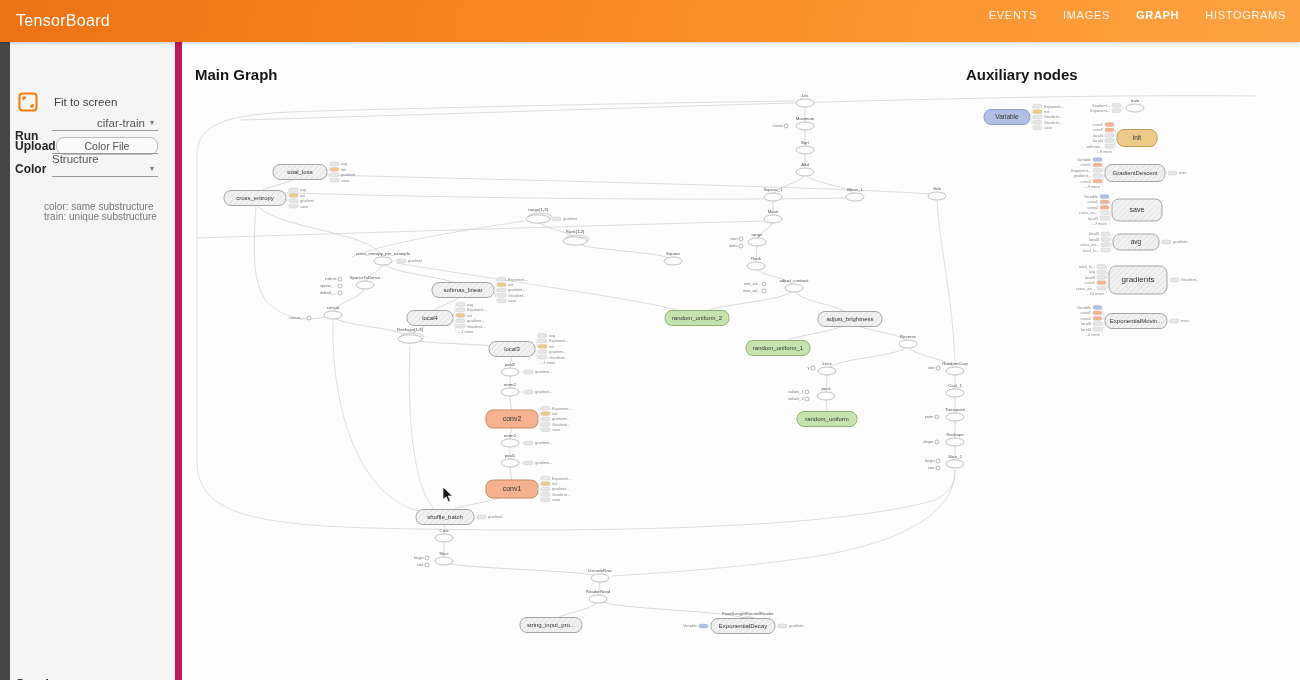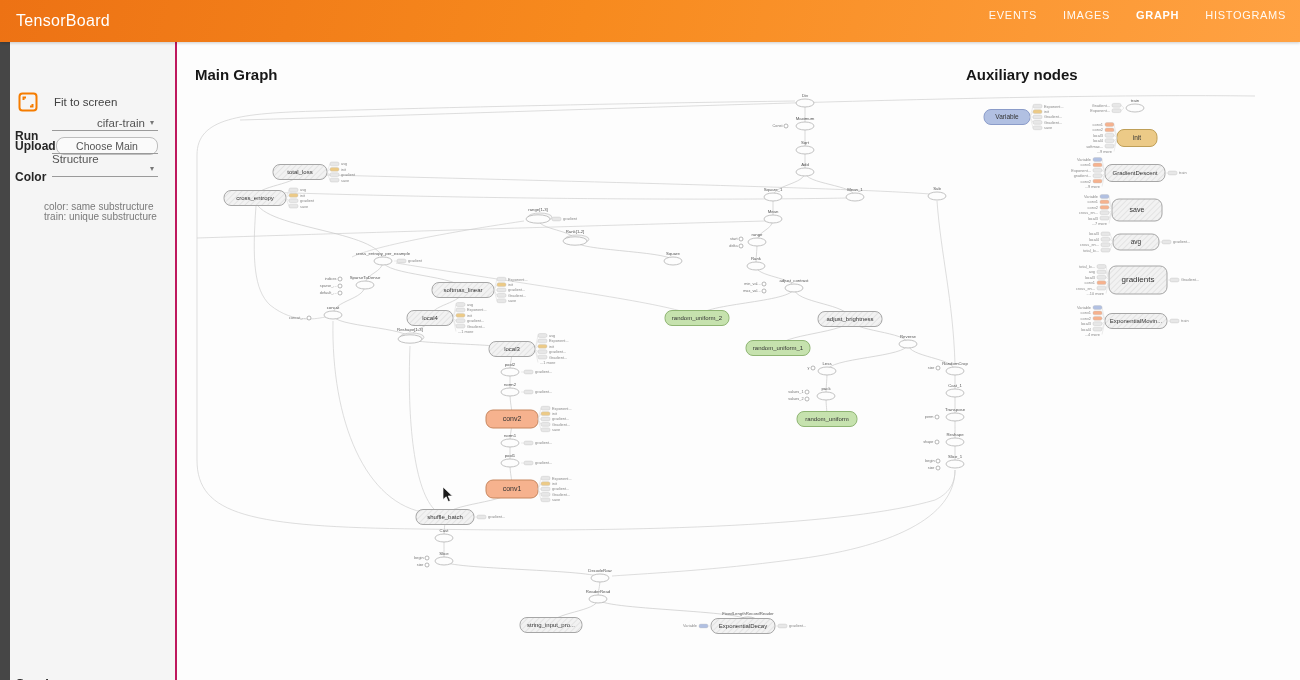--- a/index.html
+++ b/index.html
@@ -7,21 +7,21 @@
   
   #header{position:absolute;left:0;top:0;width:1300px;height:42px;
     background:linear-gradient(105deg,#ed7214 0%,#f78a1e 45%,#ffa243 100%);
     display:flex;align-items:center;box-shadow:0 1px 3px rgba(0,0,0,.2);z-index:30;}
   #header .title{color:#fff;font-size:16px;font-weight:500;margin-left:16px;letter-spacing:.3px;}
   #nav{position:absolute;right:14px;top:0;height:30px;display:flex;align-items:center;gap:26px;}
   .nav-item{color:rgba(255,255,255,.94);font-size:11px;font-weight:500;letter-spacing:.7px;cursor:pointer;}
   .nav-item.active{font-weight:800;color:#fff;}
   
   #sidebar{position:absolute;left:0;top:42px;width:175px;height:638px;background:#f5f5f5;
-    border-right:2px solid #be185d;z-index:20;}
+    border-right:7px solid #be185d;z-index:20;}
   #side-scroll{position:absolute;left:0;top:0;width:10px;height:638px;background:#464646;}
   .side-label{position:absolute;left:15px;font-size:12px;font-weight:700;color:#262626;}
   .side-value{position:absolute;left:52px;font-size:11.5px;color:#555;}
   .underline{position:absolute;left:52px;width:106px;border-bottom:1px solid #9a9a9a;}
   .caret{position:absolute;left:150px;font-size:8px;color:#777;}
   #fit-row{position:absolute;left:18px;top:50px;display:flex;align-items:center;gap:16px;}
   #fit-label{font-size:11.5px;color:#424242;}
   #choose-file{position:absolute;left:56px;top:95px;width:100px;height:16px;border:1px solid #bdbdbd;
     border-radius:8px;background:#fafafa;font-size:10.5px;color:#555;display:flex;align-items:center;justify-content:center;}
   .side-note{position:absolute;left:44px;font-size:10px;color:#7a7a7a;margin-top:20px;}
@@ -60,24 +60,24 @@
       </svg>
       <span id="fit-label">Fit to screen</span>
     </div>
 
     <div class="side-label" style="top:74px;margin-top:13px;">Run</div>
     <div class="side-value" style="top:75px;margin-left:45px;">cifar-train</div>
     <div class="caret" style="top:76px;">▾</div>
     <div class="underline" style="top:88px;"></div>
 
     <div class="side-label" style="top:97px;">Upload</div>
-    <div id="choose-file">Choose Main</div>
+    <div id="choose-file">Color File</div>
     <div class="underline" style="top:111px;"></div>
 
-    <div class="side-label" style="top:120px;margin-top:8px;">Color</div>
+    <div class="side-label" style="top:120px;">Color</div>
     <div class="side-value" style="top:111px;">Structure</div>
     <div class="caret" style="top:122px;">▾</div>
     <div class="underline" style="top:134px;"></div>
 
     <div class="side-note" style="top:139px;">color: same substructure</div>
     <div class="side-note" style="top:149px;">train: unique substructure</div>
 
     <div id="legend">
       <div class="lg-head" style="top:0;">Graph</div>
       <div class="lg-note" style="top:3px;">(* = expandable)</div>

